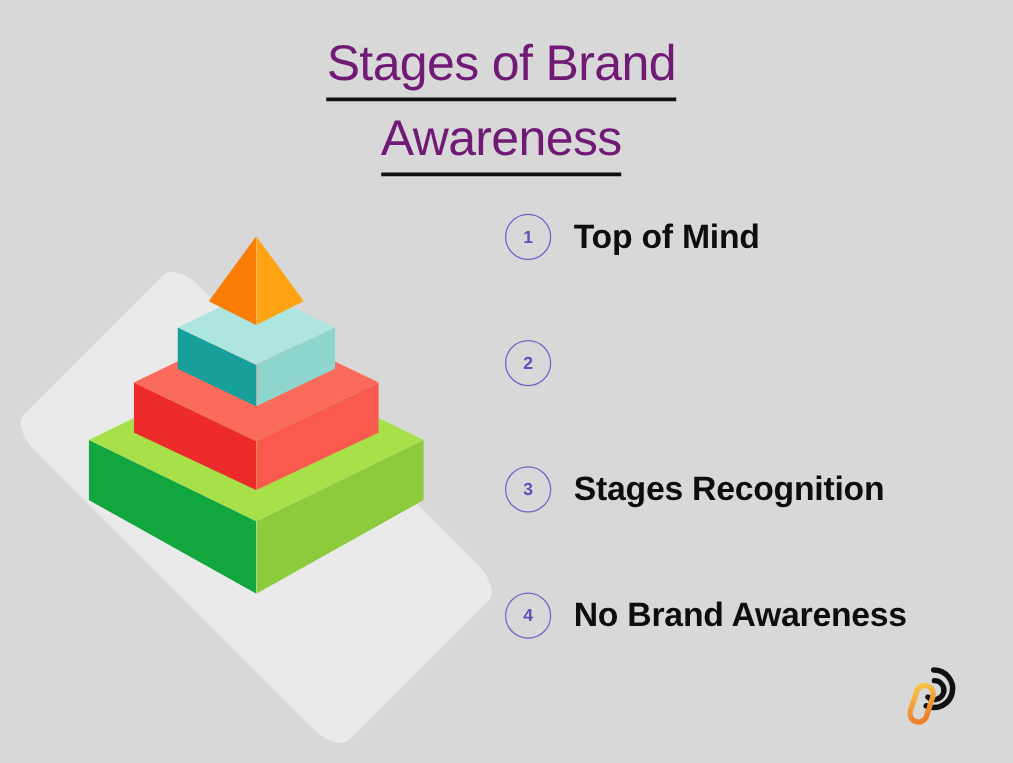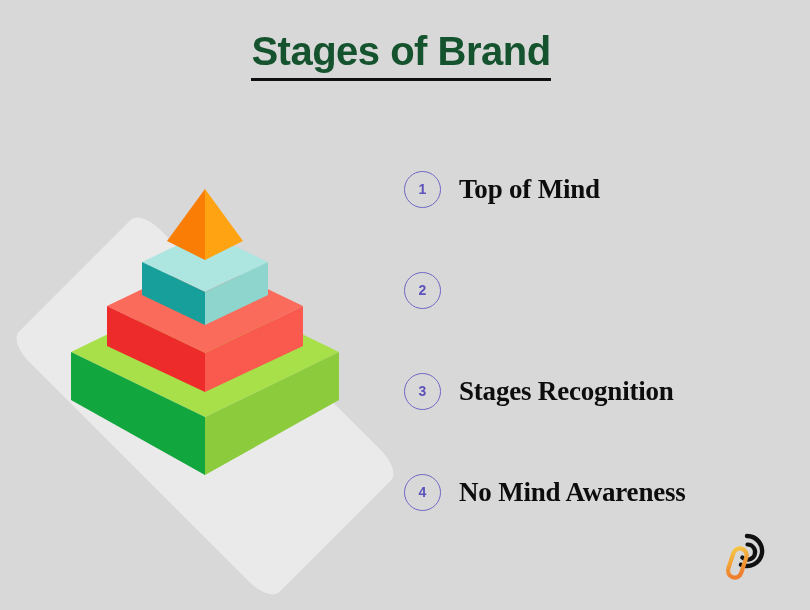--- a/index.html
+++ b/index.html
@@ -25,22 +25,22 @@
     position: absolute;
     left: 0;
     top: 26px;
     width: 810px;
     text-align: center;
     line-height: 1.28;
   }
   .title-line {
     display: inline-block;
     font-size: 40px;
-    font-weight: bold;
-    color: #14532d;
+    font-weight: normal;
+    color: #701a75;
     letter-spacing: -0.5px;
     border-bottom: 3px solid #101010;
     padding-bottom: 1px;
     margin: 0 8px 5px 0;
   }
   .title-row { display: block; }
 
   
   #pyramid-figure {
     position: absolute;
@@ -118,39 +118,39 @@
     color: #5b52bb;
     background: transparent;
   }
   .stage-label {
     margin-left: 18px;
     font-size: 27px;
     font-weight: bold;
     color: #0d0d0d;
     letter-spacing: -0.2px;
     white-space: nowrap;
-    font-family: Liberation Serif, serif;
   }
 
   
   #brand-logo {
     position: absolute;
     left: 716px;
     top: 528px;
     width: 62px;
     height: 62px;
   }
 </style>
 </head>
 <body>
 
 <div id="slide">
 
   <div id="title-block">
     <span class="title-row"><span class="title-line">Stages of Brand</span></span>
+    <span class="title-row"><span class="title-line">Awareness</span></span>
   </div>
 
   <div id="pyramid-figure">
     <div id="base-platform"></div>
 
     <div class="tier">
       <div class="face t4-bevel"></div>
       <div class="face t4-left"></div>
       <div class="face t4-right"></div>
     </div>
@@ -184,21 +184,21 @@
       <div class="stage-badge">2</div>
     </div>
 
     <div class="stage-item">
       <div class="stage-badge">3</div>
       <div class="stage-label">Stages Recognition</div>
     </div>
 
     <div class="stage-item">
       <div class="stage-badge">4</div>
-      <div class="stage-label">No Mind Awareness</div>
+      <div class="stage-label">No Brand Awareness</div>
     </div>
 
   </div>
 
   <div id="brand-logo">
     <svg width="62" height="62" viewBox="0 0 62 62">
       <defs>
         <linearGradient id="loopGrad" x1="0" y1="0" x2="0.4" y2="1">
           <stop offset="0%" stop-color="#f6c945"></stop>
           <stop offset="100%" stop-color="#ef7f2d"></stop>

